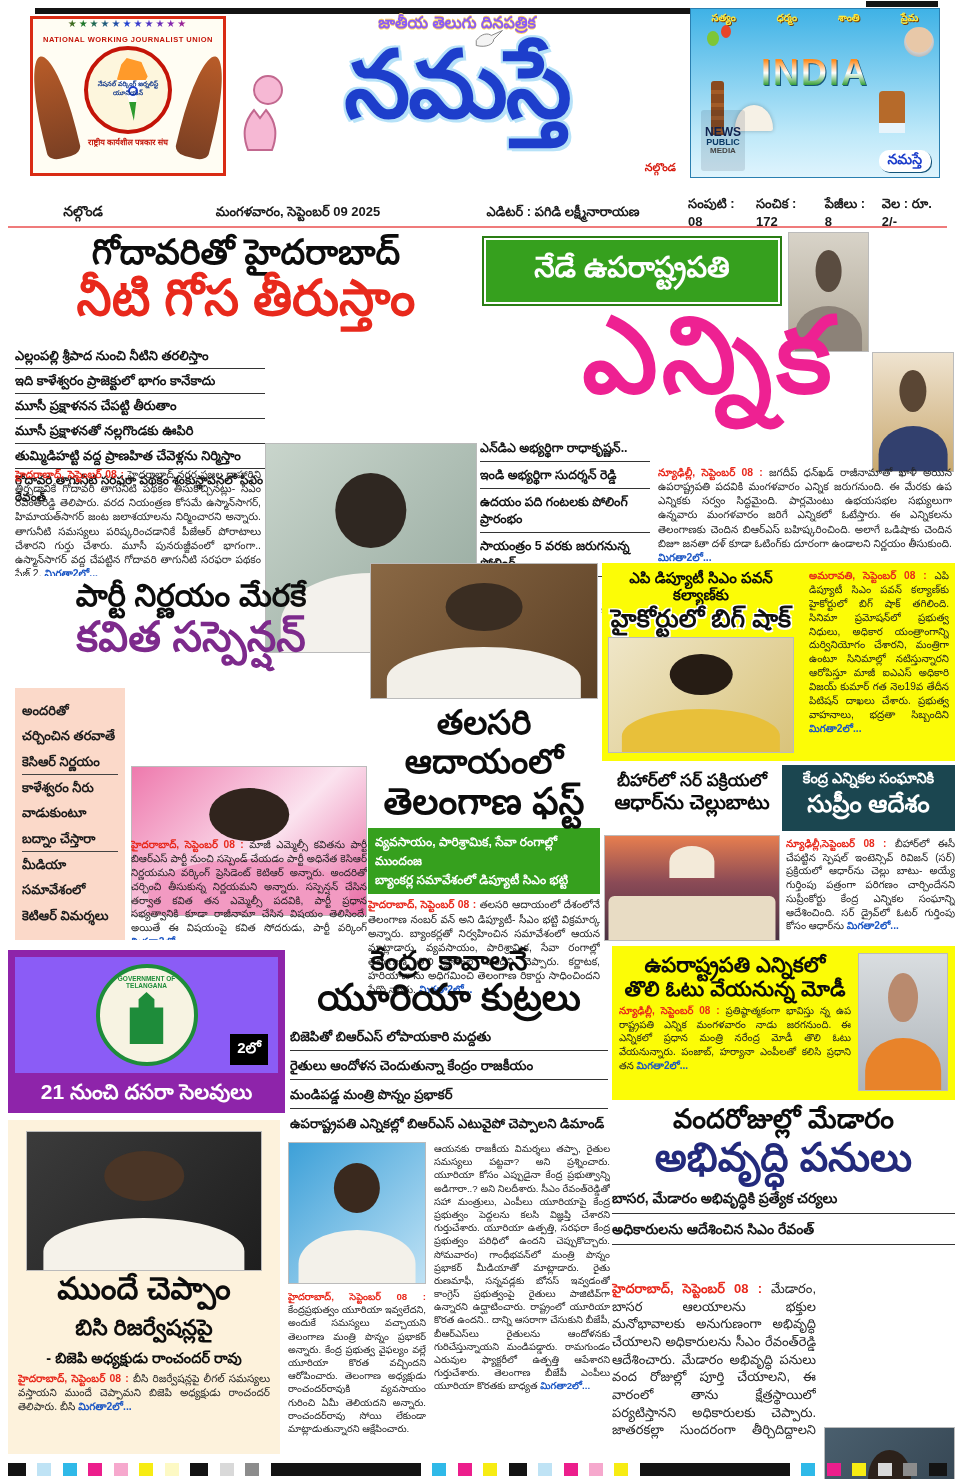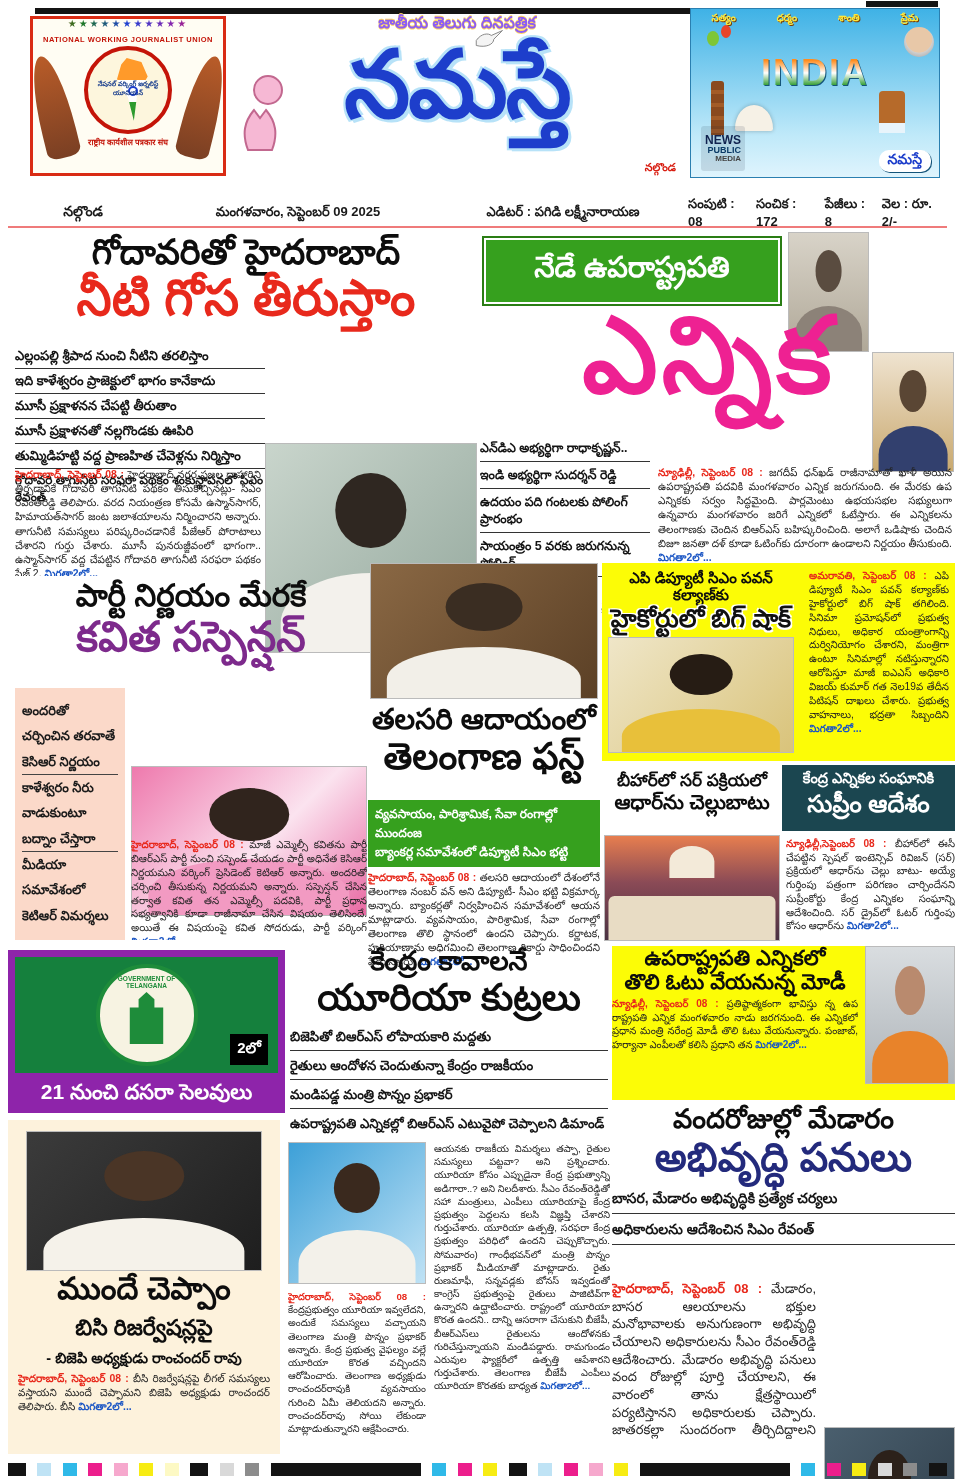--- a/index.html
+++ b/index.html
@@ -45,22 +45,22 @@
                 filter:drop-shadow(1px 1px 0 #14547a); }
   .tower { position:absolute; left:20px; bottom:42px; width:13px; height:54px;
            background:repeating-linear-gradient(180deg,#8a4a1e 0 9px,#a35c27 9px 13px); border-radius:3px 3px 0 0; }
   .dome { position:absolute; left:44px; bottom:46px; width:38px; height:26px; background:#f6f1e6;
           border-radius:50% 50% 6% 6% / 90% 90% 10% 10%; box-shadow:0 0 4px rgba(0,0,0,.25); }
   .gate { position:absolute; right:34px; bottom:44px; width:26px; height:42px; background:#b66a2a;
           border-radius:4px 4px 0 0; box-shadow:inset 0 -18px 0 -8px #e8f4fb; }
   .gandhi { position:absolute; right:5px; top:18px; width:30px; height:30px; border-radius:50%;
             background:radial-gradient(circle at 50% 42%,#e8c8a8 55%,#cfcfcf 58%,#9a9a9a); }
   .balloon { position:absolute; border-radius:50%; }
-  .newswords { position:absolute; left:10px; bottom:6px; line-height:1; text-align:right;
-               background:rgba(20,30,60,.12); padding:8px 4px; border-radius:3px; }
+  .newswords { position:absolute; left:10px; bottom:6px; line-height:1; text-align:center;
+               background:rgba(20,30,60,.12); padding:16px 4px; border-radius:3px; }
   .nw1 { font-size:12px; font-weight:900; color:#10224e; }
   .nw2 { font-size:9px;  font-weight:900; color:#0a3a66; }
   .nw3 { font-size:8px;  font-weight:900; color:#444; }
   .mini-namaste { position:absolute; right:8px; bottom:5px; background:#fff; border-radius:10px; padding:1px 9px;
                   font-size:14px; font-weight:900; color:#1d3ecb; box-shadow:1px 1px 0 #14547a; }
 
   .cities { background:#117b1f; border-top:2.5px solid #e31e24; color:#fff; font-size:9px; font-weight:bold;
             display:flex; align-items:center; justify-content:center; letter-spacing:.35px; }
   .infobar { display:flex; align-items:center; border-bottom:2px solid #ef7b7b; color:#1a1a1a; }
   .infobar .place { width:150px; text-align:center; font-size:14px; font-weight:bold; }
@@ -106,21 +106,21 @@
 
   
   .ybox { background:#fcfc06; }
   .outline-head { color:#111; text-shadow:1.5px 1.5px 0 #fff,-1.5px -1.5px 0 #fff,1.5px -1.5px 0 #fff,-1.5px 1.5px 0 #fff; }
 
   
   .sup-box { background:#1b4650; color:#fff; text-align:center; padding-top:5px; }
 
   
   .das { background:#8e24aa; padding:7px; }
-  .das-inner { background:#15803d; height:116px; position:relative; }
+  .das-inner { background:#8b5cf6; height:116px; position:relative; }
   .das-seal { position:absolute; left:50%; top:50%; transform:translate(-50%,-50%); width:102px; height:102px;
               border-radius:50%; background:#f7f3e2; border:4px solid #1e8c3a; text-align:center; overflow:hidden; }
   .das-seal .seal-txt { font-size:6.5px; font-weight:bold; color:#1e8c3a; margin-top:7px; }
   .das-seal .emblem { width:44px; height:52px; margin:3px auto 0; background:#1e8c3a;
                       clip-path:polygon(50% 0,68% 14%,68% 30%,88% 30%,88% 100%,12% 100%,12% 30%,32% 30%,32% 14%); }
   .das-badge { position:absolute; right:10px; bottom:8px; background:#000; color:#fff; font-size:15px;
                font-weight:900; padding:5px 7px; }
   .das-caption { color:#fff; font-size:21px; font-weight:900; text-align:center; margin-top:7px; }
 
   
@@ -261,23 +261,23 @@
     <div class="photo abs" style="left:116px;top:106px;width:236px;height:150px;background:linear-gradient(135deg,#ee79ad,#fbe3ef 55%,#e868a2);--head:#30241d;--torso:#f29ac2"></div>
     <div class="bodytext abs" style="left:116px;top:260px;width:236px;height:102px;font-size:10.2px">
       <span class="dateline">హైదరాబాద్, సెప్టెంబర్ 08 :</span>
       <span>మాజీ ఎమ్మెల్సీ కవితను పార్టీ బిఆర్ఎస్ పార్టీ నుంచి సస్పెండ్ చేయడం పార్టీ అధినేత కెసిఆర్ నిర్ణయమని వర్కింగ్ ప్రెసిడెంట్ కెటిఆర్ అన్నారు. అందరితో చర్చించి తీసుకున్న నిర్ణయమని అన్నారు. సస్పెన్షన్ చేసిన తర్వాత కవిత తన ఎమ్మెల్సీ పదవికి, పార్టీ ప్రధాన సభ్యత్వానికి కూడా రాజీనామా చేసిన విషయం తెలిసిందే. అయితే ఈ విషయంపై కవిత సోదరుడు, పార్టీ వర్కింగ్</span>
       <span class="contd">మిగతా2లో...</span>
     </div>
   </div>
 
   <div class="abs" style="left:368px;top:563px;width:232px;height:382px">
     <div class="photo" style="width:228px;height:136px;margin-left:2px;background:linear-gradient(135deg,#8a6844,#5b4026);--head:#3a2d22;--torso:#f2efe8"></div>
-    <div class="kicker" style="font-size:29px;margin-top:4px">తలసరి ఆదాయంలో</div>
+    <div class="kicker" style="font-size:34px;margin-top:4px">తలసరి ఆదాయంలో</div>
     <div class="kicker" style="font-size:37px">తెలంగాణ ఫస్ట్</div>
-    <div class="tel-strip" style="margin-top:21px">
+    <div class="tel-strip" style="margin-top:4px">
       <div>వ్యవసాయం, పారిశ్రామిక, సేవా రంగాల్లో ముందంజ</div>
       <div>బ్యాంకర్ల సమావేశంలో డిప్యూటీ సిఎం భట్టి</div>
     </div>
     <div class="bodytext" style="margin-top:4px;height:96px">
       <span class="dateline">హైదరాబాద్, సెప్టెంబర్ 08 :</span>
       <span>తలసరి ఆదాయంలో దేశంలోనే తెలంగాణ నంబర్ వన్ అని డిప్యూటీ- సీఎం భట్టి విక్రమార్క అన్నారు. బ్యాంకర్లతో నిర్వహించిన సమావేశంలో ఆయన మాట్లాడారు. వ్యవసాయం, పారిశ్రామిక, సేవా రంగాల్లో తెలంగాణ తొలి స్థానంలో ఉందని చెప్పారు. కర్ణాటక, హరియాణాను అధిగమించి తెలంగాణ రికార్డు సాధించిందని పేర్కొన్నారు.</span>
       <span class="contd">మిగతా2లో...</span>
     </div>
   </div>
 
@@ -326,21 +326,21 @@
     <div class="kicker" style="font-size:27px">కేంద్రం కావాలనే</div>
     <div class="kicker" style="font-size:37px">యూరియా కుట్రలు</div>
     <ul class="pts" style="margin-top:6px">
       <li class="u">బిజెపితో బిఆర్ఎస్ లోపాయకారి మద్దతు</li>
       <li class="u">రైతులు ఆందోళన చెందుతున్నా కేంద్రం రాజకీయం</li>
       <li class="u">మండిపడ్డ మంత్రి పొన్నం ప్రభాకర్</li>
       <li>ఉపరాష్ట్రపతి ఎన్నికల్లో బిఆర్ఎస్ ఎటువైపో చెప్పాలని డిమాండ్</li>
     </ul>
   </div>
 
-  <div class="abs ybox" style="left:612px;top:946px;width:343px;height:154px;display:grid;grid-template-columns:1fr 90px;gap:7px">
+  <div class="abs ybox" style="left:612px;top:946px;width:343px;height:154px;padding:7px;display:grid;grid-template-columns:1fr 90px;gap:7px">
     <div>
       <div class="kicker" style="font-size:21px">ఉపరాష్ట్రపతి ఎన్నికలో</div>
       <div class="kicker" style="font-size:21px">తొలి ఓటు వేయనున్న మోడీ</div>
       <div class="bodytext" style="font-size:10px;margin-top:3px;height:66px">
         <span class="dateline">న్యూఢిల్లీ, సెప్టెంబర్ 08 :</span>
         <span>ప్రతిష్ఠాత్మకంగా భావిస్తు న్న ఉప రాష్ట్రపతి ఎన్నిక మంగళవారం నాడు జరగనుంది. ఈ ఎన్నికలో ప్రధాన మంత్రి నరేంద్ర మోడీ తొలి ఓటు వేయనున్నారు. పంజాబ్, హర్యానా ఎంపీలతో కలిసి ప్రధాని తన</span>
         <span class="contd">మిగతా2లో...</span>
       </div>
     </div>
     <div class="photo" style="height:138px;background:linear-gradient(180deg,#d9dde0,#aeb4b9);--head:#b98a6e;--torso:#e8832a"></div>

